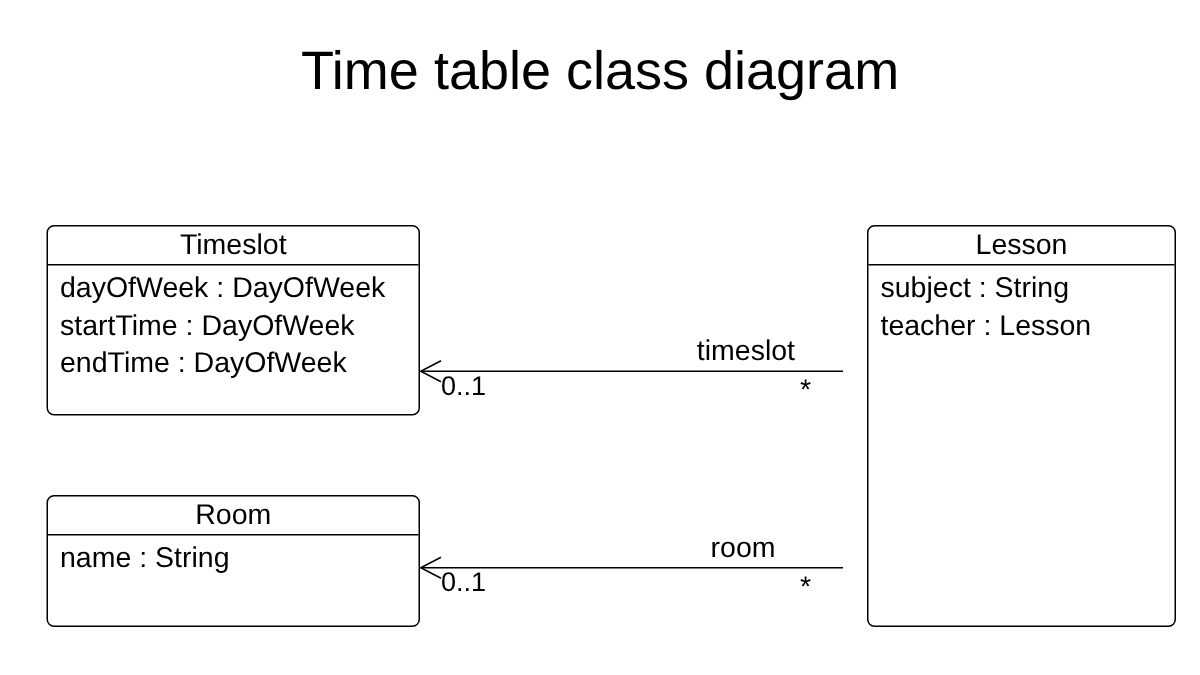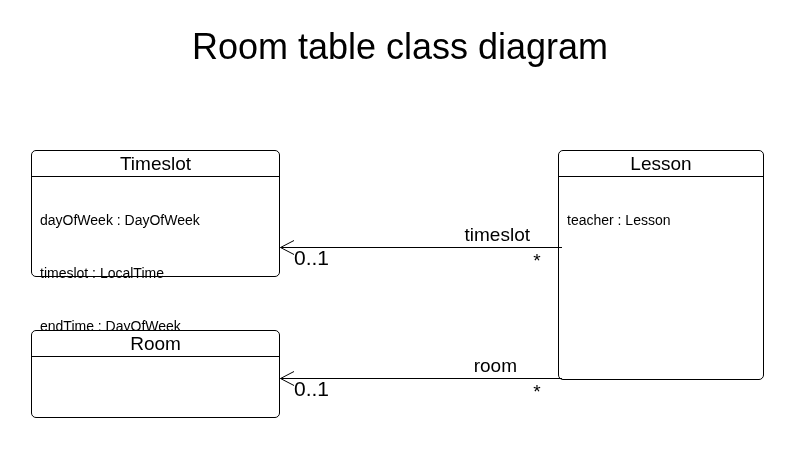--- a/index.html
+++ b/index.html
@@ -39,82 +39,85 @@
     border-bottom: 1px solid #000000;
     text-align: center;
     font-size: 19px;
     line-height: 25px;
     white-space: nowrap;
   }
   .uml-class-attrs {
     padding: 3px 0 0 8px;
   }
   .uml-attr {
-    font-size: 14px;
+    font-size: 19px;
     line-height: 25px;
     white-space: nowrap;
-    margin-top: 28px;
   }
   #box-timeslot { left: 31px;  top: 150px; width: 249px; height: 127px; }
   #box-room     { left: 31px;  top: 330px; width: 249px; height: 88px;  }
-  #box-lesson   { left: 558px; top: 150px; width: 206px; height: 230px; }
+  #box-lesson   { left: 578px; top: 150px; width: 206px; height: 268px; }
   #connector-layer {
     position: absolute;
     left: 0; top: 0;
     width: 800px; height: 450px;
     pointer-events: none;
   }
   .assoc-label {
     position: absolute;
     font-size: 19px;
     line-height: 19px;
     white-space: nowrap;
   }
   #label-timeslot { left: 440px; top: 225px; width: 90px; text-align: right; }
   #label-room     { left: 440px; top: 356px; width: 77px; text-align: right; }
   .mult {
     position: absolute;
-    font-size: 21px;
+    font-size: 18px;
     line-height: 17px;
     white-space: nowrap;
   }
   #mult-timeslot-01 { left: 294px; top: 249px; }
   #mult-room-01     { left: 294px; top: 380px; }
   .mult-star {
     font-size: 19px;
     line-height: 19px;
     width: 12px;
     text-align: center;
   }
   #mult-timeslot-star { left: 531px; top: 251px; }
   #mult-room-star     { left: 531px; top: 382px; }
 </style>
 </head>
 <body>
 
 <div id="canvas">
 
-  <div class="diagram-title">Room table class diagram</div>
+  <div class="diagram-title">Time table class diagram</div>
 
   <div class="uml-class" id="box-timeslot">
     <div class="uml-class-header">Timeslot</div>
     <div class="uml-class-attrs">
       <div class="uml-attr">dayOfWeek : DayOfWeek</div>
-      <div class="uml-attr">timeslot : LocalTime</div>
+      <div class="uml-attr">startTime : DayOfWeek</div>
       <div class="uml-attr">endTime : DayOfWeek</div>
     </div>
   </div>
 
   <div class="uml-class" id="box-room">
     <div class="uml-class-header">Room</div>
+    <div class="uml-class-attrs">
+      <div class="uml-attr">name : String</div>
+    </div>
   </div>
 
   <div class="uml-class" id="box-lesson">
     <div class="uml-class-header">Lesson</div>
     <div class="uml-class-attrs">
+      <div class="uml-attr">subject : String</div>
       <div class="uml-attr">teacher : Lesson</div>
     </div>
   </div>
 
   <svg id="connector-layer" width="800" height="450" viewBox="0 0 800 450" fill="none" stroke="#000000" stroke-width="1">
     <g>
       <line x1="280.5" y1="247.5" x2="562" y2="247.5"></line>
       <polyline points="294,240.5 280.5,247.5 294,254.5"></polyline>
     </g>
     <g>

